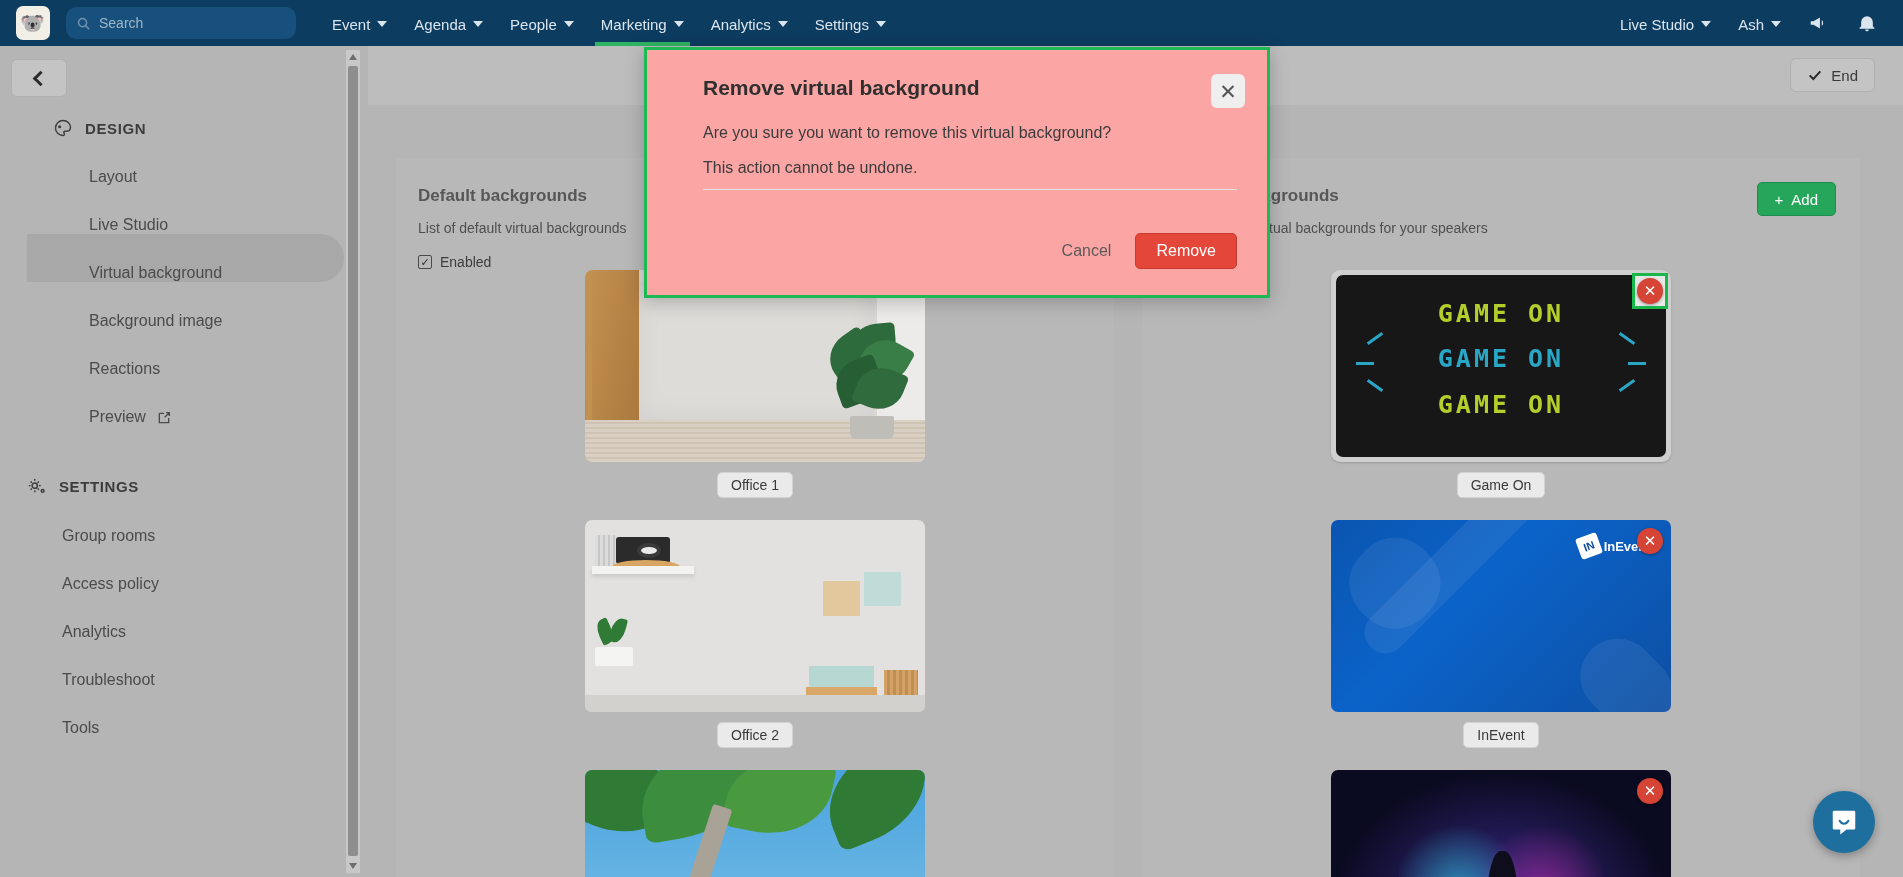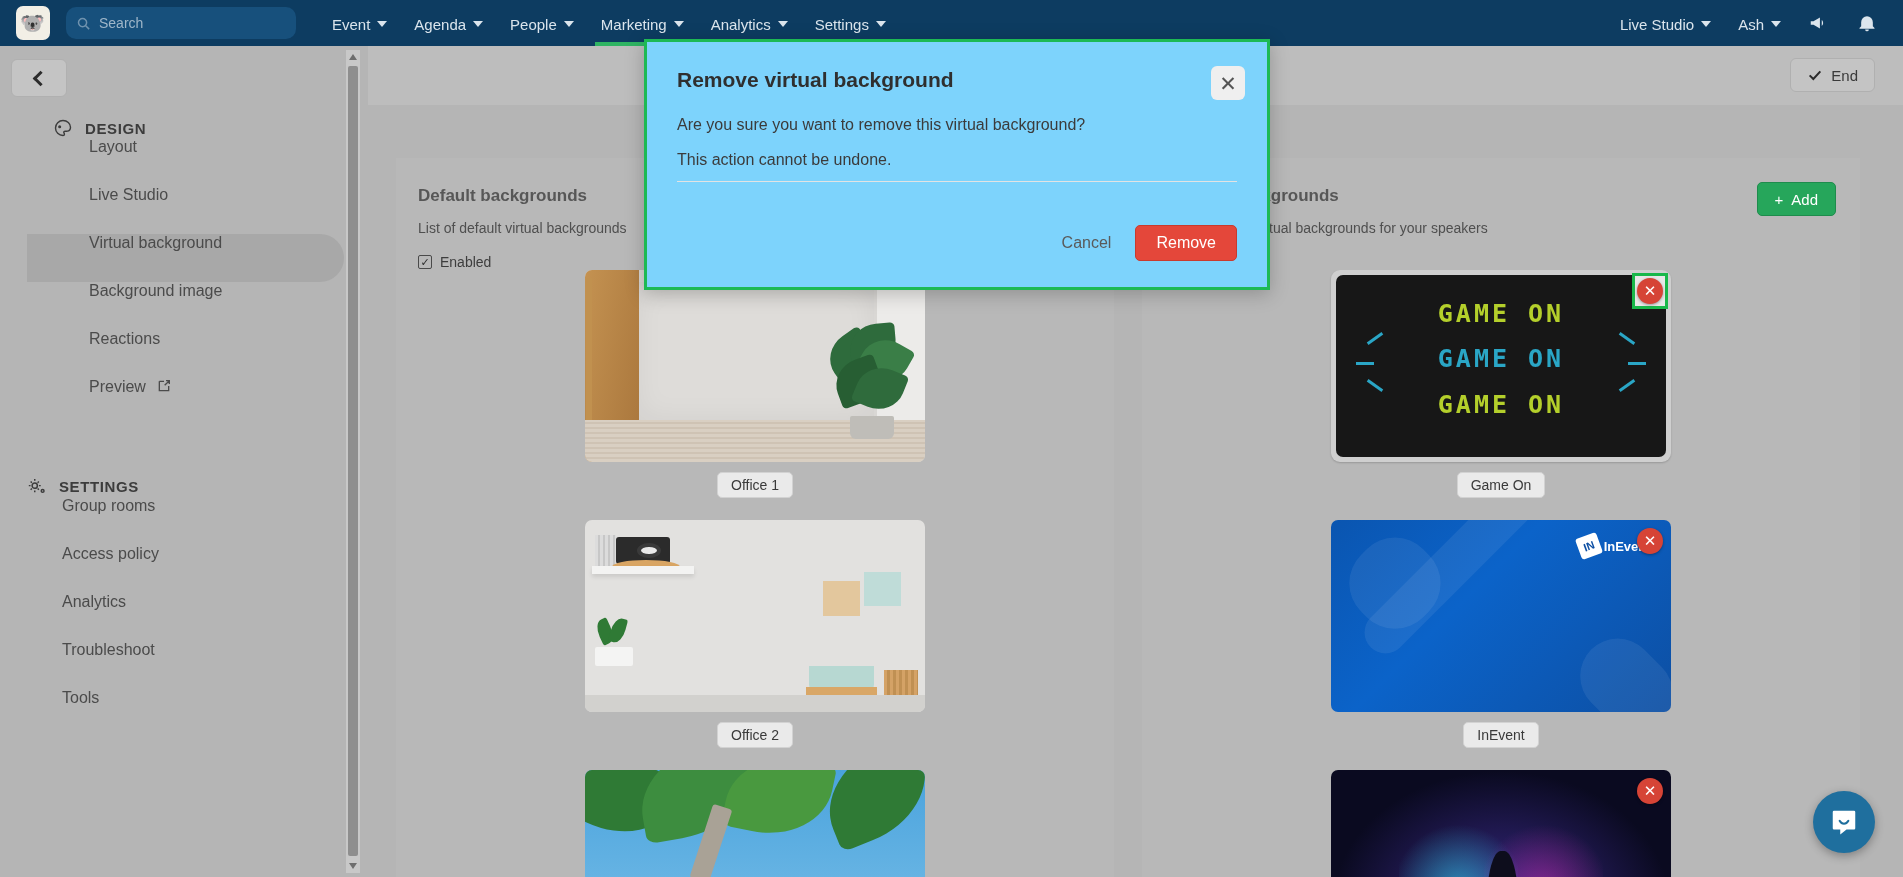--- a/index.html
+++ b/index.html
@@ -54,21 +54,21 @@
   }
   .chev-left { width: 11px; height: 11px; border-left: 3px solid #2b2b2b;
     border-bottom: 3px solid #2b2b2b; transform: rotate(45deg); margin-left: 3px; }
   .side-group { margin-top: 0; }
   .side-head {
     display: flex; align-items: center; gap: 12px; padding-left: 26px;
     color: #3c3c3c; font-size: 15px; font-weight: bold; letter-spacing: .6px;
   }
   .side-head svg { flex: none; }
   .side-item {
-    height: 48px; display: flex; align-items: flex-start; padding-left: 62px;
+    height: 48px; display: flex; align-items: flex-end; padding-left: 62px;
     color: #4b4b4b; font-size: 16px; cursor: pointer; gap: 10px;
   }
   .side-item.selected { background: #a8a8a8; border-radius: 0 26px 26px 0; margin-right: 24px; }
   .ext-icon { flex: none; }
   .sb-track {
     position: absolute; right: 8px; top: 4px; width: 14px; height: 823px;
     background: #c8c8c8;
   }
   .sb-thumb { position: absolute; left: 2px; top: 16px; width: 10px; height: 790px;
     background: #8e8e8e; border-radius: 2px; }
@@ -200,23 +200,24 @@
   .art-neon { background: radial-gradient(ellipse at 50% 70%, #3a2a8a 0%, #0a0a20 70%); }
   .neon-glow1 { position:absolute; left:20%; bottom:0; width:35%; height:75%;
                 background: radial-gradient(circle,#2bd1e6 0%, rgba(43,209,230,0) 70%); opacity:.6;}
   .neon-glow2 { position:absolute; right:20%; bottom:0; width:35%; height:75%;
                 background: radial-gradient(circle,#d62bb0 0%, rgba(214,43,176,0) 70%); opacity:.5;}
   .neon-fig { position:absolute; left:46%; bottom:0; width:9%; height:58%; background:#0d0d1c;
               border-radius: 45% 45% 0 0; }
 
   
   .modal-outline {
-    position: absolute; left: 644px; top: 39px; width: 626px; height: 251px;
-    border: 3px solid #1db954; background: #7dd3fc; z-index: 60;
+    position: absolute; left: 644px; top: 47px; width: 626px; height: 251px;
+    border: 3px solid #1db954; background: #fca5a5; z-index: 60;
     box-shadow: 0 4px 18px rgba(0,0,0,.22);
+    padding-left: 26px;
   }
   .modal-inner { position: relative; width: 100%; height: 100%; padding: 26px 30px 0 30px; }
   .modal-title { font-size: 21px; font-weight: bold; color: #2f2f2f; }
   .modal-close {
     position: absolute; right: 22px; top: 24px; width: 34px; height: 34px; border-radius: 6px;
     background: #efefef; display: flex; align-items: center; justify-content: center;
     cursor: pointer; color: #555; font-size: 21px; line-height: 1;
   }
   .modal-line { font-size: 16px; color: #3b3b3b; margin-top: 24px; }
   .modal-line2 { margin-top: 17px; }

